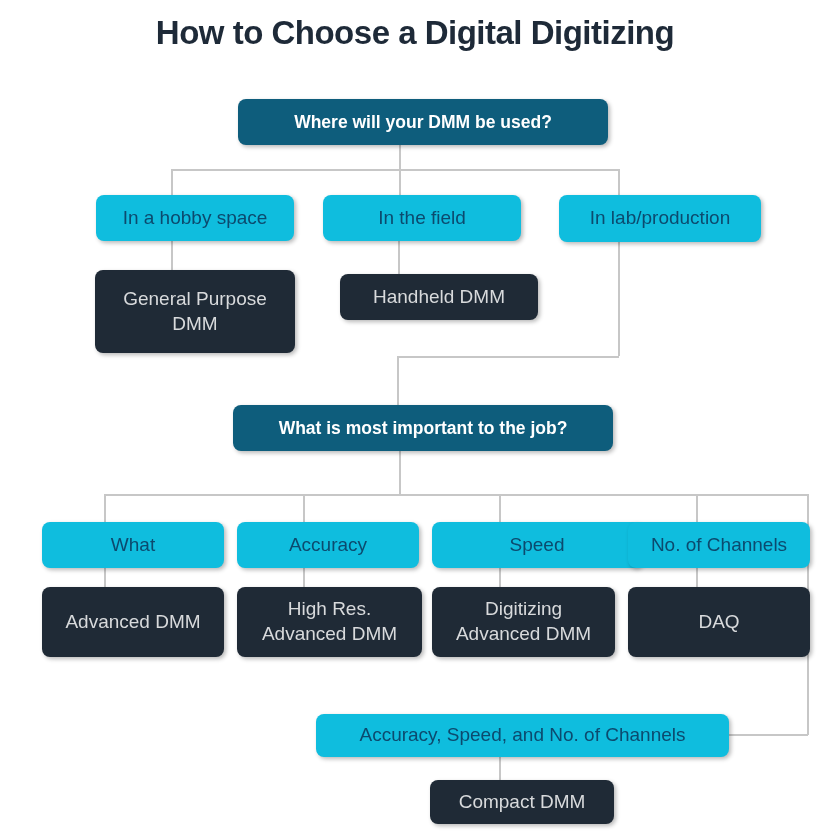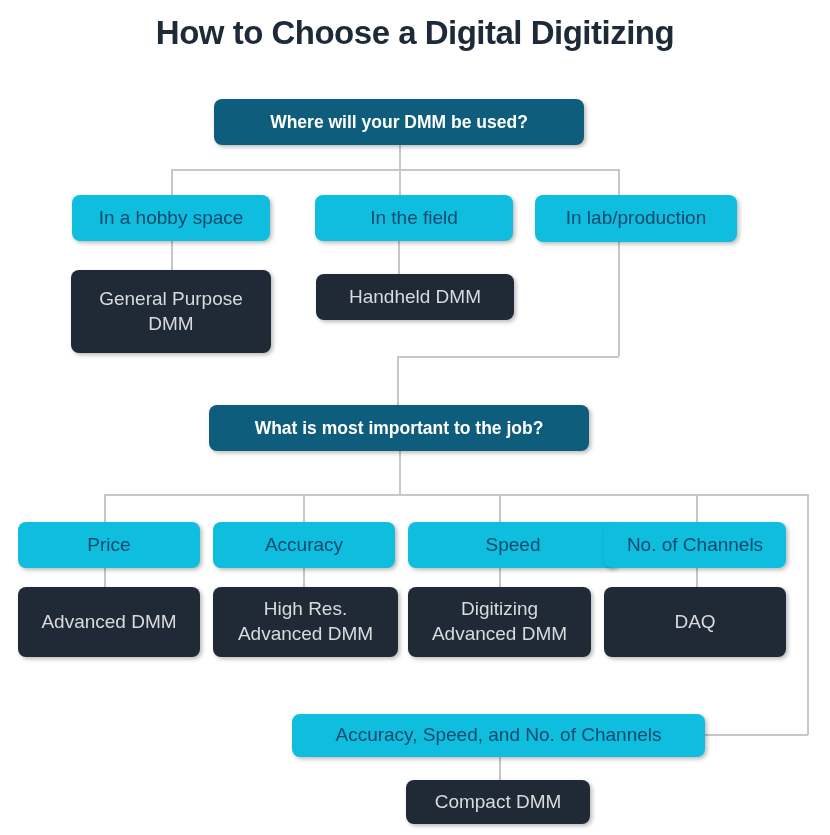--- a/index.html
+++ b/index.html
@@ -19,20 +19,21 @@
   .node{
     position:absolute;
     display:flex;align-items:center;justify-content:center;
     text-align:center;
     border-radius:8px;
     box-shadow:2px 2px 4px rgba(0,0,0,0.28);
     white-space:pre-line;
     line-height:1.3;
     box-sizing:border-box;
     padding:2px 15px;
+    margin-left:24px;
   }
   .q{
     background:var(--teal,#0e5d7c);
     color:#ffffff;
     font-weight:700;
     font-size:17.5px;
   }
   .opt{
     background:var(--cyan,#0fbdde);
     color:#0c4a6e;
@@ -79,30 +80,30 @@
   <div class="ln v" style="left:104px;top:568px;height:19px"></div>
   <div class="ln v" style="left:303px;top:568px;height:19px"></div>
   <div class="ln v" style="left:499px;top:568px;height:19px"></div>
   <div class="ln v" style="left:696px;top:568px;height:19px"></div>
   <div class="ln h" style="left:705px;top:734px;width:103px"></div>
   <div class="ln v" style="left:499px;top:757px;height:23px"></div>
 
   <div class="node q" style="left:214px;top:99px;width:370px;height:46px">Where will your DMM be used?</div>
 
   <div class="node opt" style="left:72px;top:195px;width:198px;height:46px">In a hobby space</div>
-  <div class="node opt" style="left:315px;top:195px;width:198px;height:46px">In the field</div>
+  <div class="node opt" style="left:299px;top:195px;width:198px;height:46px">In the field</div>
   <div class="node opt" style="left:535px;top:195px;width:202px;height:47px">In lab/production</div>
 
   <div class="node res" style="left:71px;top:270px;width:200px;height:83px">General Purpose
 DMM</div>
   <div class="node res" style="left:316px;top:274px;width:198px;height:46px">Handheld DMM</div>
 
   <div class="node q" style="left:209px;top:405px;width:380px;height:46px">What is most important to the job?</div>
 
-  <div class="node opt" style="left:18px;top:522px;width:182px;height:46px">Price</div>
+  <div class="node opt" style="left:18px;top:522px;width:182px;height:46px">What</div>
   <div class="node opt" style="left:213px;top:522px;width:182px;height:46px">Accuracy</div>
   <div class="node opt" style="left:408px;top:522px;width:210px;height:46px">Speed</div>
   <div class="node opt" style="left:604px;top:522px;width:182px;height:46px">No. of Channels</div>
 
   <div class="node res" style="left:18px;top:587px;width:182px;height:70px">Advanced DMM</div>
   <div class="node res" style="left:213px;top:587px;width:185px;height:70px">High Res.
 Advanced DMM</div>
   <div class="node res" style="left:408px;top:587px;width:183px;height:70px">Digitizing
 Advanced DMM</div>
   <div class="node res" style="left:604px;top:587px;width:182px;height:70px">DAQ</div>

